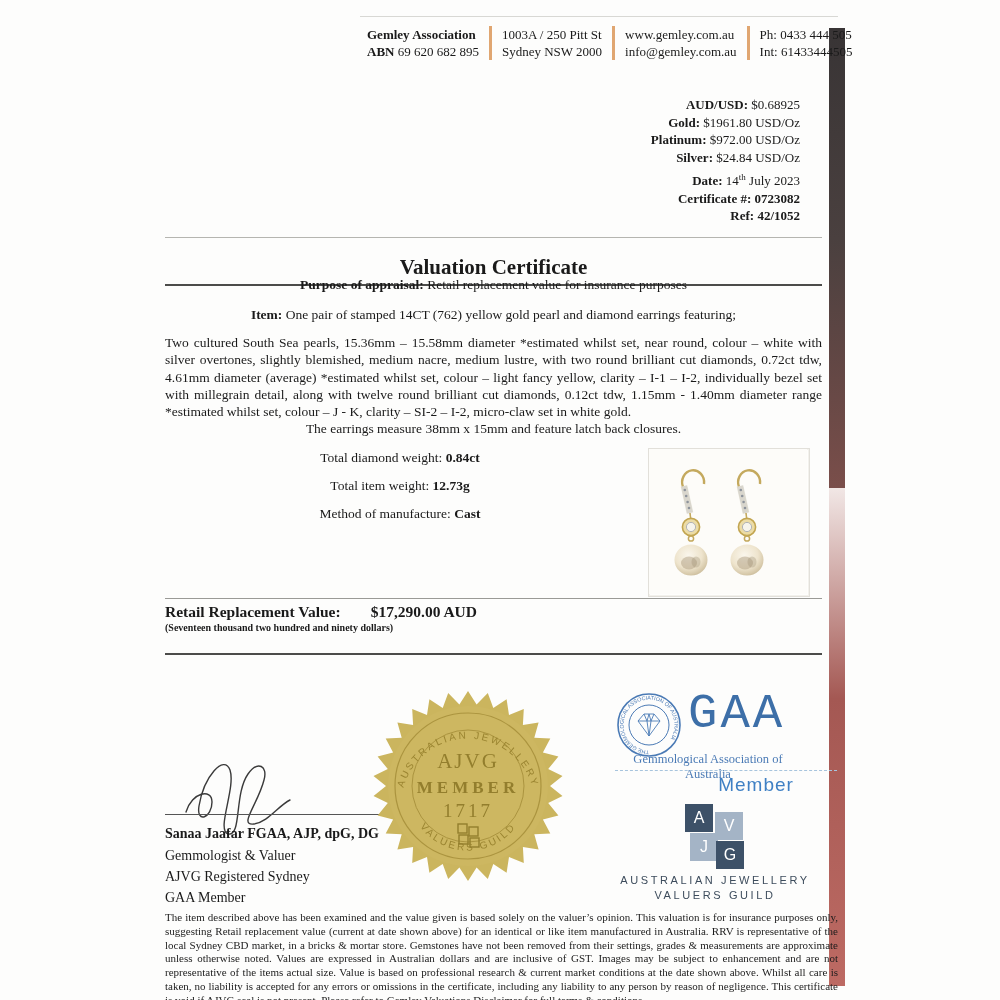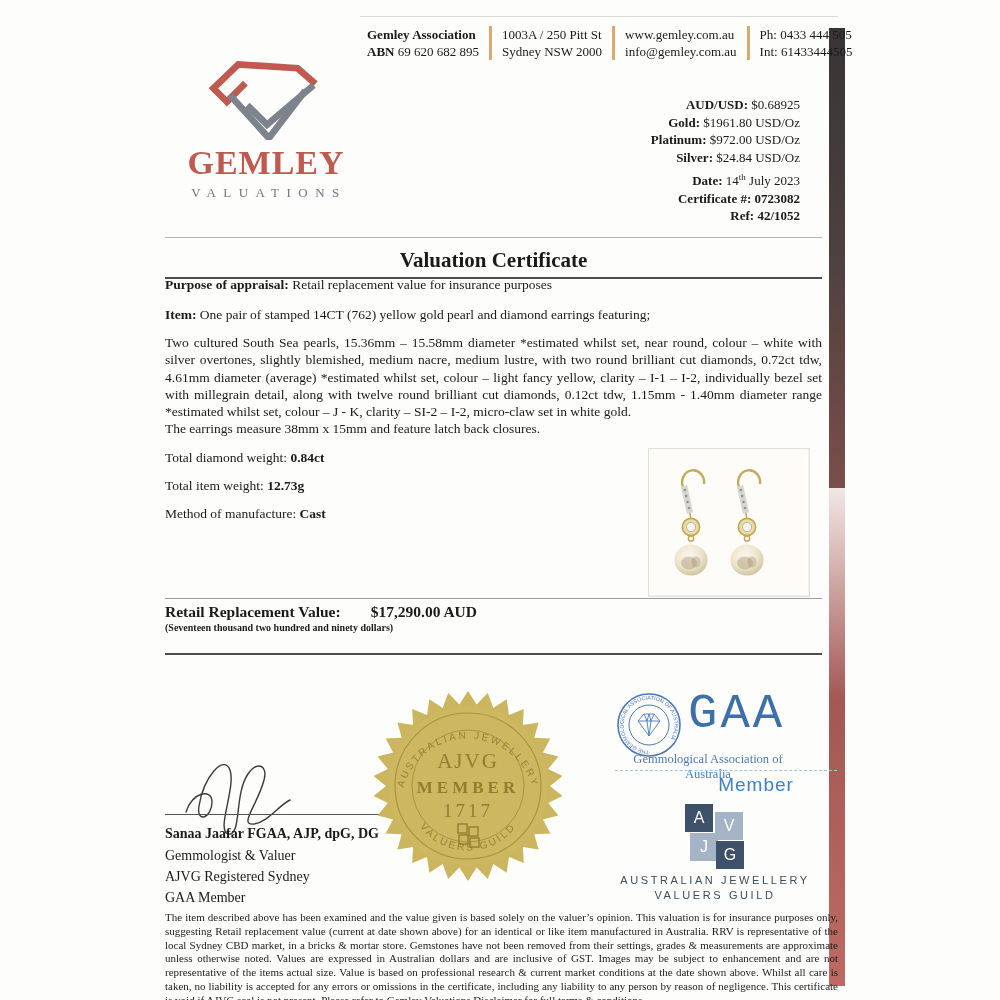--- a/index.html
+++ b/index.html
@@ -22,24 +22,24 @@
   .logo-name{font-size:34px;font-weight:600;letter-spacing:1px;color:#bf5a50;margin-top:4px;}
   .logo-sub{font-size:13px;letter-spacing:7.5px;color:#70767f;margin-top:3px;padding-left:6px;}
 
   
   .rates{position:absolute;right:200px;top:96px;text-align:right;font-size:13px;line-height:17.5px;}
   .meta{position:absolute;right:200px;top:169px;text-align:right;font-size:13px;line-height:17.5px;}
   sup{font-size:9px;}
 
   
   .title-block{position:absolute;left:165px;top:237px;width:657px;border-top:1px solid #b5b5b0;
-        border-bottom:2.5px solid #4c4c4a;text-align:center;padding:10px 0 4px;}
+        border-bottom:2.5px solid #4c4c4a;text-align:center;padding:17px 0 4px;}
   .title-block h1{margin:0;font-size:21px;font-weight:bold;}
 
-  .line{position:absolute;left:165px;width:657px;font-size:13.5px;}
+  .line{position:absolute;left:165px;width:657px;font-size:13.5px;text-align:center;}
   .desc{line-height:17.3px;text-align:justify;}
   .narrow{width:470px;}
 
   
   .photo{position:absolute;left:648px;top:448px;width:160px;height:147px;background:#fefefc;
         border:1px solid #e2e0da;box-shadow:0 0 0 1px #f3f1ec inset;}
 
   
   .rrv{position:absolute;left:165px;top:598px;width:657px;border-top:1px solid #9a9a96;
         border-bottom:2.5px solid #4c4c4a;padding:4px 0 20px;}
@@ -100,32 +100,20 @@
       <div>www.gemley.com.au</div>
       <div>info@gemley.com.au</div>
     </div>
     <div class="vdiv"></div>
     <div class="col">
       <div>Ph: 0433 444 505</div>
       <div>Int: 61433444505</div>
     </div>
   </div>
 
-  <div class="logo">
-    <svg width="126" height="88" viewBox="0 0 130 92">
-      <g fill="none" stroke-width="7" stroke-linecap="square">
-        <path d="M24 52 L10 38 L36 13 L98 17 L114 31" stroke="#bf5a50"></path>
-        <path d="M25 51 L41 35" stroke="#bf5a50"></path>
-        <path d="M112 37 L66 76 L48 58" stroke="#7d838d"></path>
-        <path d="M30 48 L68 90 L104 43" stroke="#7d838d"></path>
-      </g>
-    </svg>
-    <div class="logo-name">GEMLEY</div>
-    <div class="logo-sub">VALUATIONS</div>
-  </div>
 
   <div class="rates">
     <div><span class="b">AUD/USD:</span><span> $0.68925</span></div>
     <div><span class="b">Gold:</span><span> $1961.80 USD/Oz</span></div>
     <div><span class="b">Platinum:</span><span> $972.00 USD/Oz</span></div>
     <div><span class="b">Silver:</span><span> $24.84 USD/Oz</span></div>
   </div>
 
   <div class="meta">
     <div><span class="b">Date: </span><span>14</span><sup>th</sup><span> July 2023</span></div>

